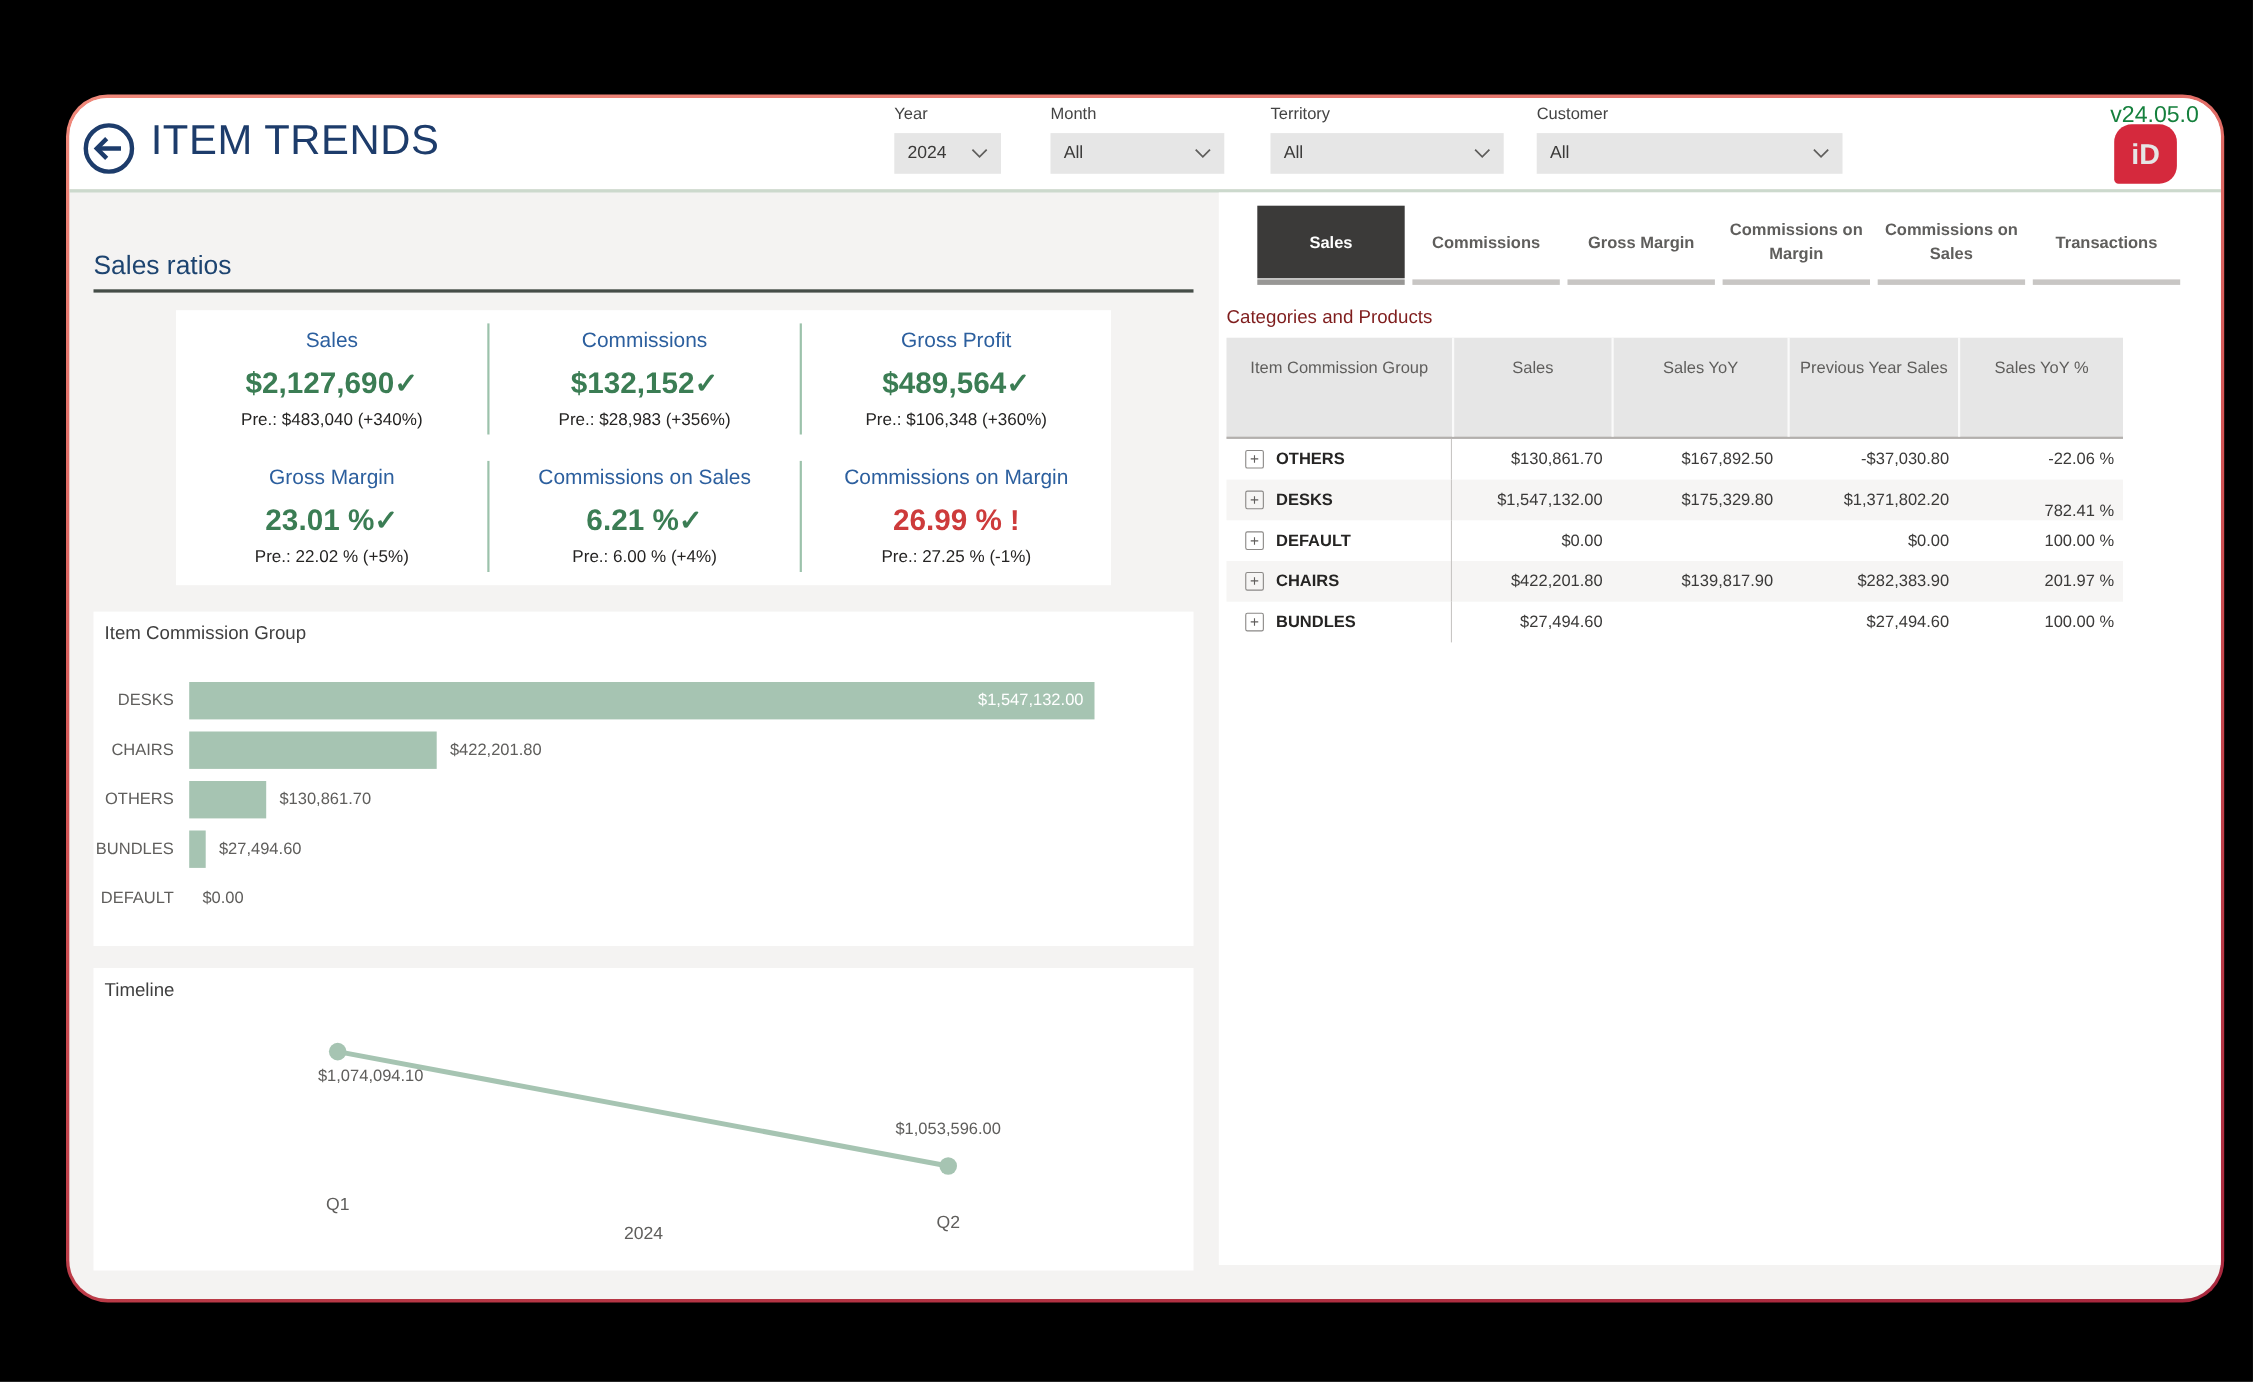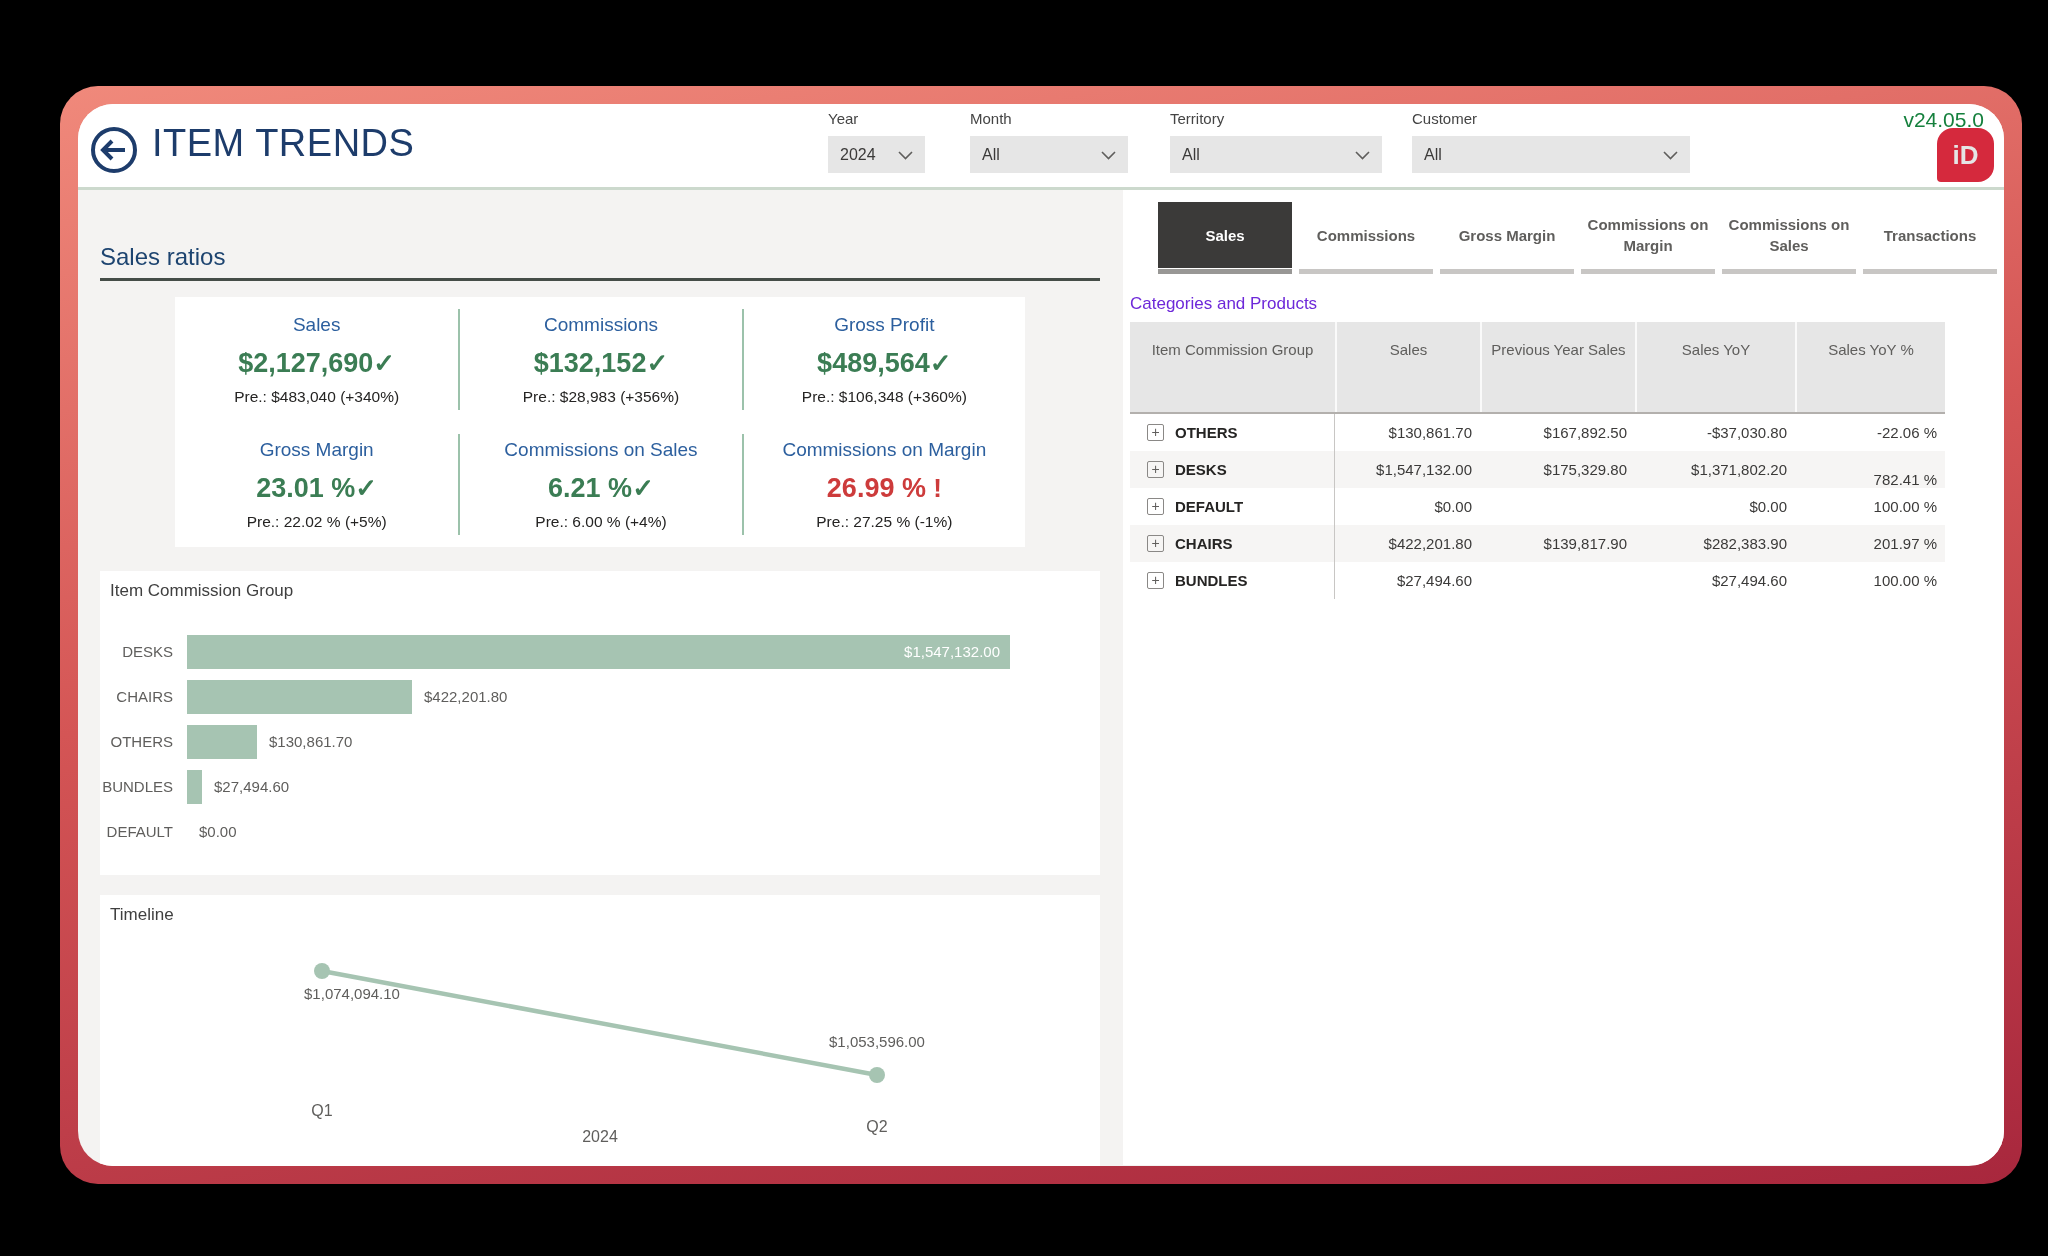--- a/index.html
+++ b/index.html
@@ -1,20 +1,20 @@
 <!DOCTYPE html>
 <html><head>
 <meta charset="utf-8">
 <style>
   * { margin:0; padding:0; box-sizing:border-box; }
   html,body { width:2048px; height:1256px; background:#000; font-family:"Liberation Sans", sans-serif; overflow:hidden; }
 
   .card-frame { position:absolute; left:60px; top:86px; width:1962px; height:1098px;
     background:linear-gradient(170deg,#f0897b 0%,#d45555 45%,#a8273d 100%);
-    border-radius:38px; padding:18px; }
+    border-radius:38px; padding:3px; }
   .card { position:relative; width:100%; height:100%; border-radius:35px; background:#f4f3f2; overflow:hidden; }
 
   
   .header { position:absolute; left:0; top:0; width:100%; height:83px; background:#fff; }
   .separator { position:absolute; left:0; top:83px; width:100%; height:3px; background:#ccd9cd; }
   .back-btn { position:absolute; left:12px; top:22px; width:48px; height:48px; cursor:pointer; }
   .app-title { position:absolute; left:74px; top:18px; font-size:38px; font-weight:500; color:#1d3c6b; letter-spacing:0.5px; }
   .version { position:absolute; right:20px; top:4px; font-size:21px; color:#15803d; }
   .logo { position:absolute; left:1859px; top:24px; width:57px; height:54px; background:#d5293d;
     border-radius:16px 16px 16px 4px; color:#e5e5e5; font-size:26px; font-weight:700;
@@ -56,21 +56,21 @@
   
   .right-panel { position:absolute; left:1045px; top:86px; width:911px; height:975px; background:#fff; }
   .tabs { position:absolute; left:35px; top:12px; display:flex; gap:7px; }
   .tab { width:134px; cursor:pointer; }
   .tab-body { height:66px; display:flex; align-items:center; justify-content:center; text-align:center;
     font-size:15px; font-weight:600; color:#5f5e5c; background:#fff; line-height:1.4; padding:0 4px; }
   .tab.active .tab-body { background:#3b3a39; color:#fff; }
   .tab-underline { height:5px; background:#c8c6c4; margin-top:1px; }
   .tab.active .tab-underline { background:#989795; }
 
-  .table-title { position:absolute; left:7px; top:104px; font-size:17px; color:#6d28d9; }
+  .table-title { position:absolute; left:7px; top:104px; font-size:17px; color:#7f1d1d; }
   .matrix { position:absolute; left:7px; top:132px; width:815px; font-size:15px; }
   .m-head { display:flex; background:#e6e6e6; border-bottom:2px solid #b3b0ad; }
   .m-th { color:#5f5e5c; text-align:center; padding:16px 8px 10px 8px; height:90px; line-height:1.6; border-left:2px solid #fafafa; }
   .m-th:first-child { border-left:none; }
   .m-row { display:flex; align-items:center; height:37px; cursor:pointer; }
   .m-row.alt { background:#f6f5f4; }
   .m-cell { text-align:right; padding-right:8px; color:#3b3a39; }
   .m-cell.name-cell { display:flex; align-items:center; text-align:left; padding-left:17px; align-self:stretch; border-right:1px solid #c8c6c4; }
   .expand-icon { width:17px; height:17px; border:1px solid #8a8886; border-radius:2px; color:#605e5c;
     font-size:14px; line-height:14px; text-align:center; margin-right:11px; flex:0 0 17px; cursor:pointer; }
@@ -248,22 +248,22 @@
           <div class="tab">
             <div class="tab-body">Transactions</div>
             <div class="tab-underline"></div>
           </div>
         </div>
       <div class="table-title">Categories and Products</div>
       <div class="matrix" id="matrix">
           <div class="m-head">
             <div class="m-th" style="width: 205px;">Item Commission Group</div>
             <div class="m-th" style="width: 145px;">Sales</div>
+            <div class="m-th" style="width: 160px;">Sales YoY</div>
             <div class="m-th" style="width: 155px;">Previous Year Sales</div>
-            <div class="m-th" style="width: 160px;">Sales YoY</div>
             <div class="m-th" style="width: 150px;">Sales YoY %</div>
           </div>
           <div class="m-row">
             <div class="m-cell name-cell" style="width: 205px;">
               <div class="expand-icon">+</div>
               <span class="row-name">OTHERS</span>
             </div>
             <div class="m-cell" style="width: 145px;">$130,861.70</div>
             <div class="m-cell" style="width: 155px;">$167,892.50</div>
             <div class="m-cell" style="width: 160px;">-$37,030.80</div>

